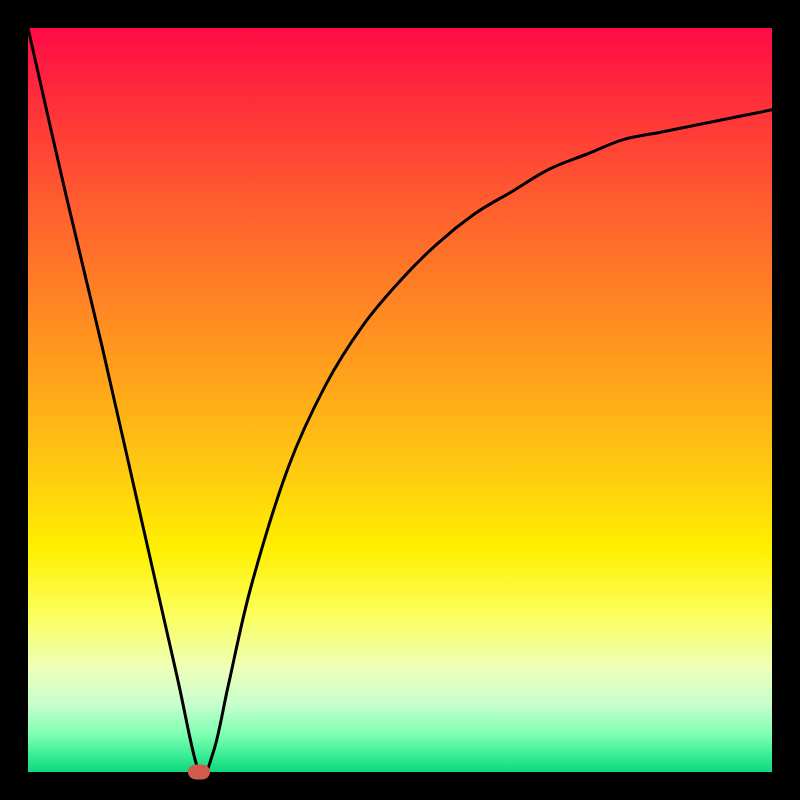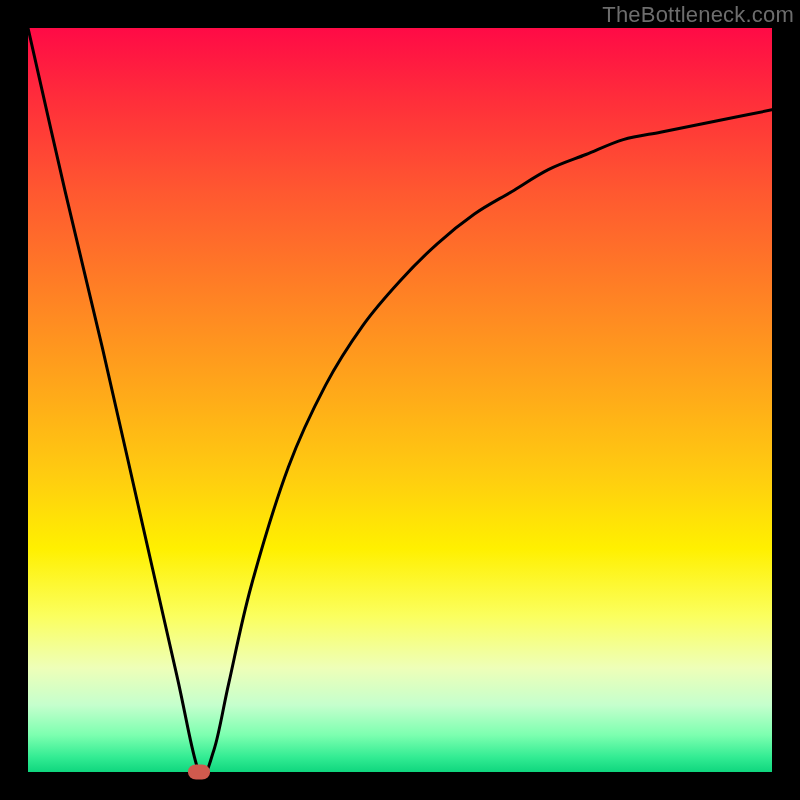--- a/index.html
+++ b/index.html
@@ -66,20 +66,19 @@
     background: #cf5a4e;
     border-radius: 8px / 7px;
     z-index: 2;
     transform: translate(-50%, -50%);
   }
 </style>
 </head>
 <body>
 
 <div class="frame">
-  <div class="watermark">TheBottleneck.com</div>
   <div class="plot">
     <svg class="curve" viewBox="0 0 744 744" preserveAspectRatio="none">
       <path d="M 0.0 0.0 C 6.2 27.3, 24.8 110.4, 37.2 163.7 C 49.6 217.0, 62.0 266.6, 74.4 319.9 C 86.8 373.2, 99.2 429.0, 111.6 483.6 C 124.0 538.2, 138.9 603.9, 148.8 647.3 C 158.7 690.7, 164.9 731.6, 171.1 744.0 C 177.3 756.4, 181.0 736.6, 186.0 721.7 C 191.0 706.8, 194.7 682.0, 200.9 654.7 C 207.1 627.4, 213.3 594.0, 223.2 558.0 C 233.1 522.0, 248.0 472.4, 260.4 439.0 C 272.8 405.5, 285.2 380.7, 297.6 357.1 C 310.0 333.6, 322.4 315.0, 334.8 297.6 C 347.2 280.2, 359.6 266.6, 372.0 253.0 C 384.4 239.3, 396.8 226.9, 409.2 215.8 C 421.6 204.6, 434.0 194.7, 446.4 186.0 C 458.8 177.3, 471.2 171.1, 483.6 163.7 C 496.0 156.2, 508.4 147.6, 520.8 141.4 C 533.2 135.2, 545.6 131.4, 558.0 126.5 C 570.4 121.5, 582.8 115.3, 595.2 111.6 C 607.6 107.9, 620.0 106.6, 632.4 104.2 C 644.8 101.7, 657.2 99.2, 669.6 96.7 C 682.0 94.2, 694.4 91.8, 706.8 89.3 C 719.2 86.8, 737.8 83.1, 744.0 81.8" fill="none" stroke="#000000" stroke-width="3" stroke-linecap="round" stroke-linejoin="round"></path>
     </svg>
     <div class="marker" style="left: 171.12px; top: 744px; background: rgb(207, 90, 78);"></div>
   </div>
 </div>
 
 </body></html>

